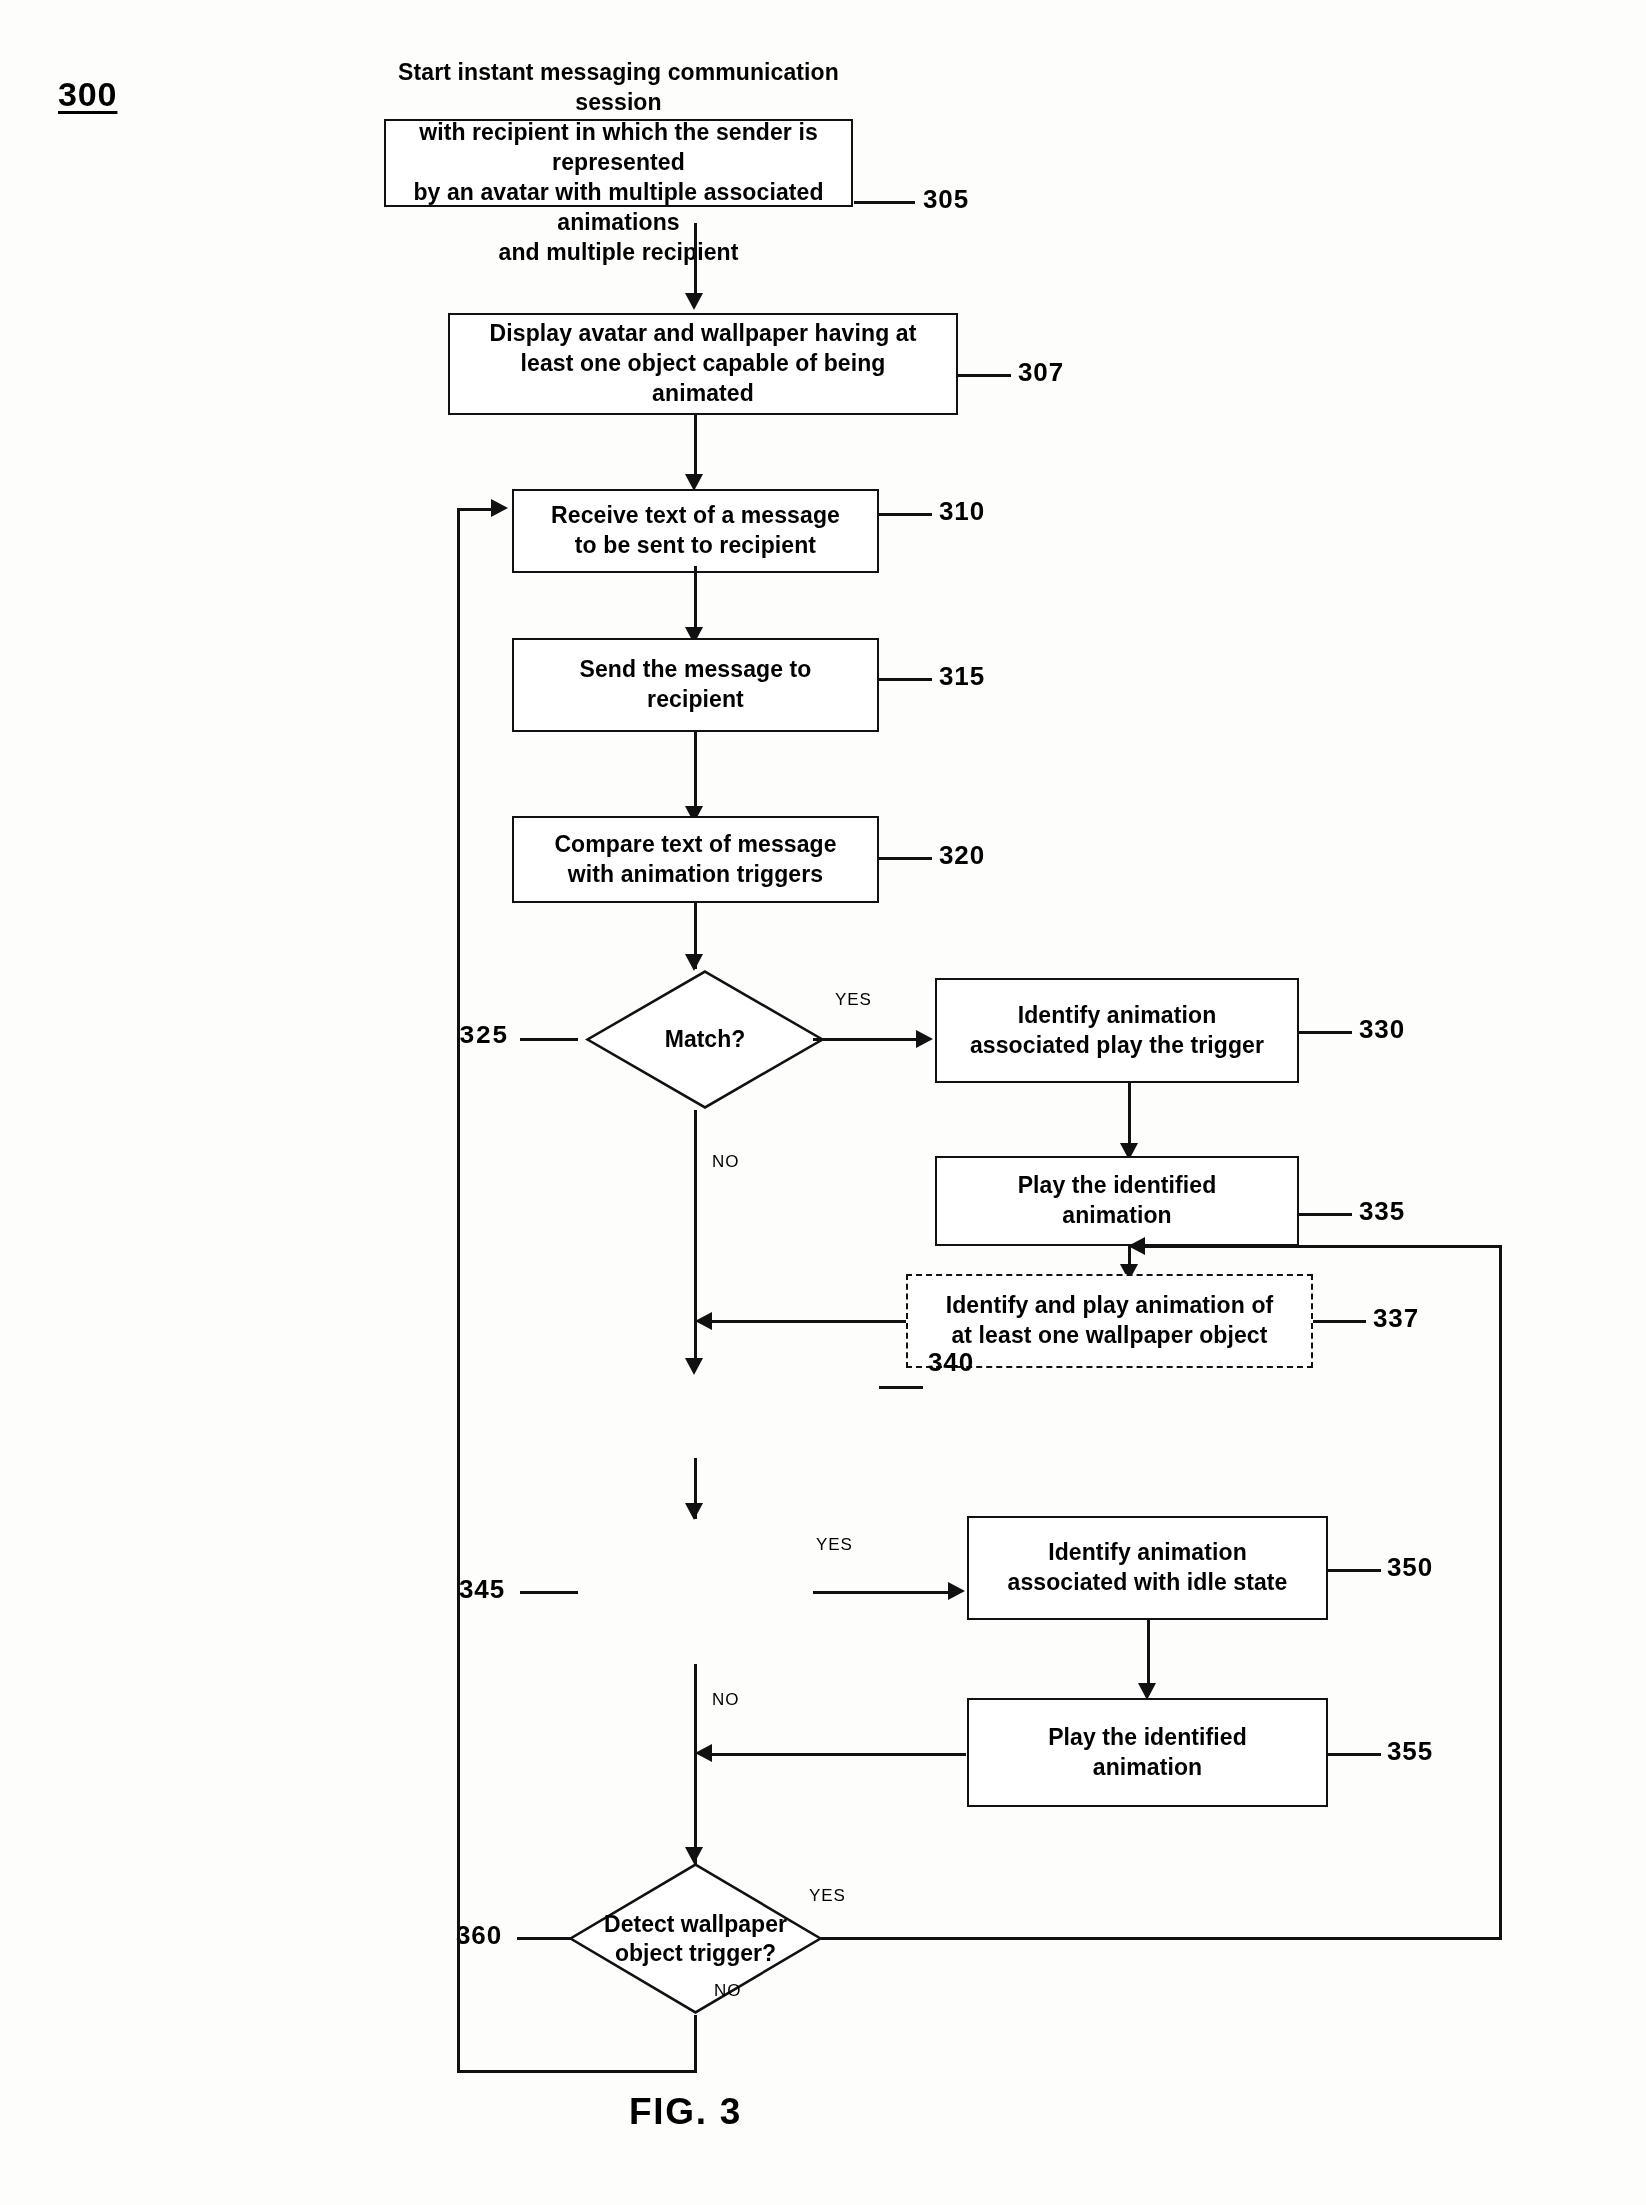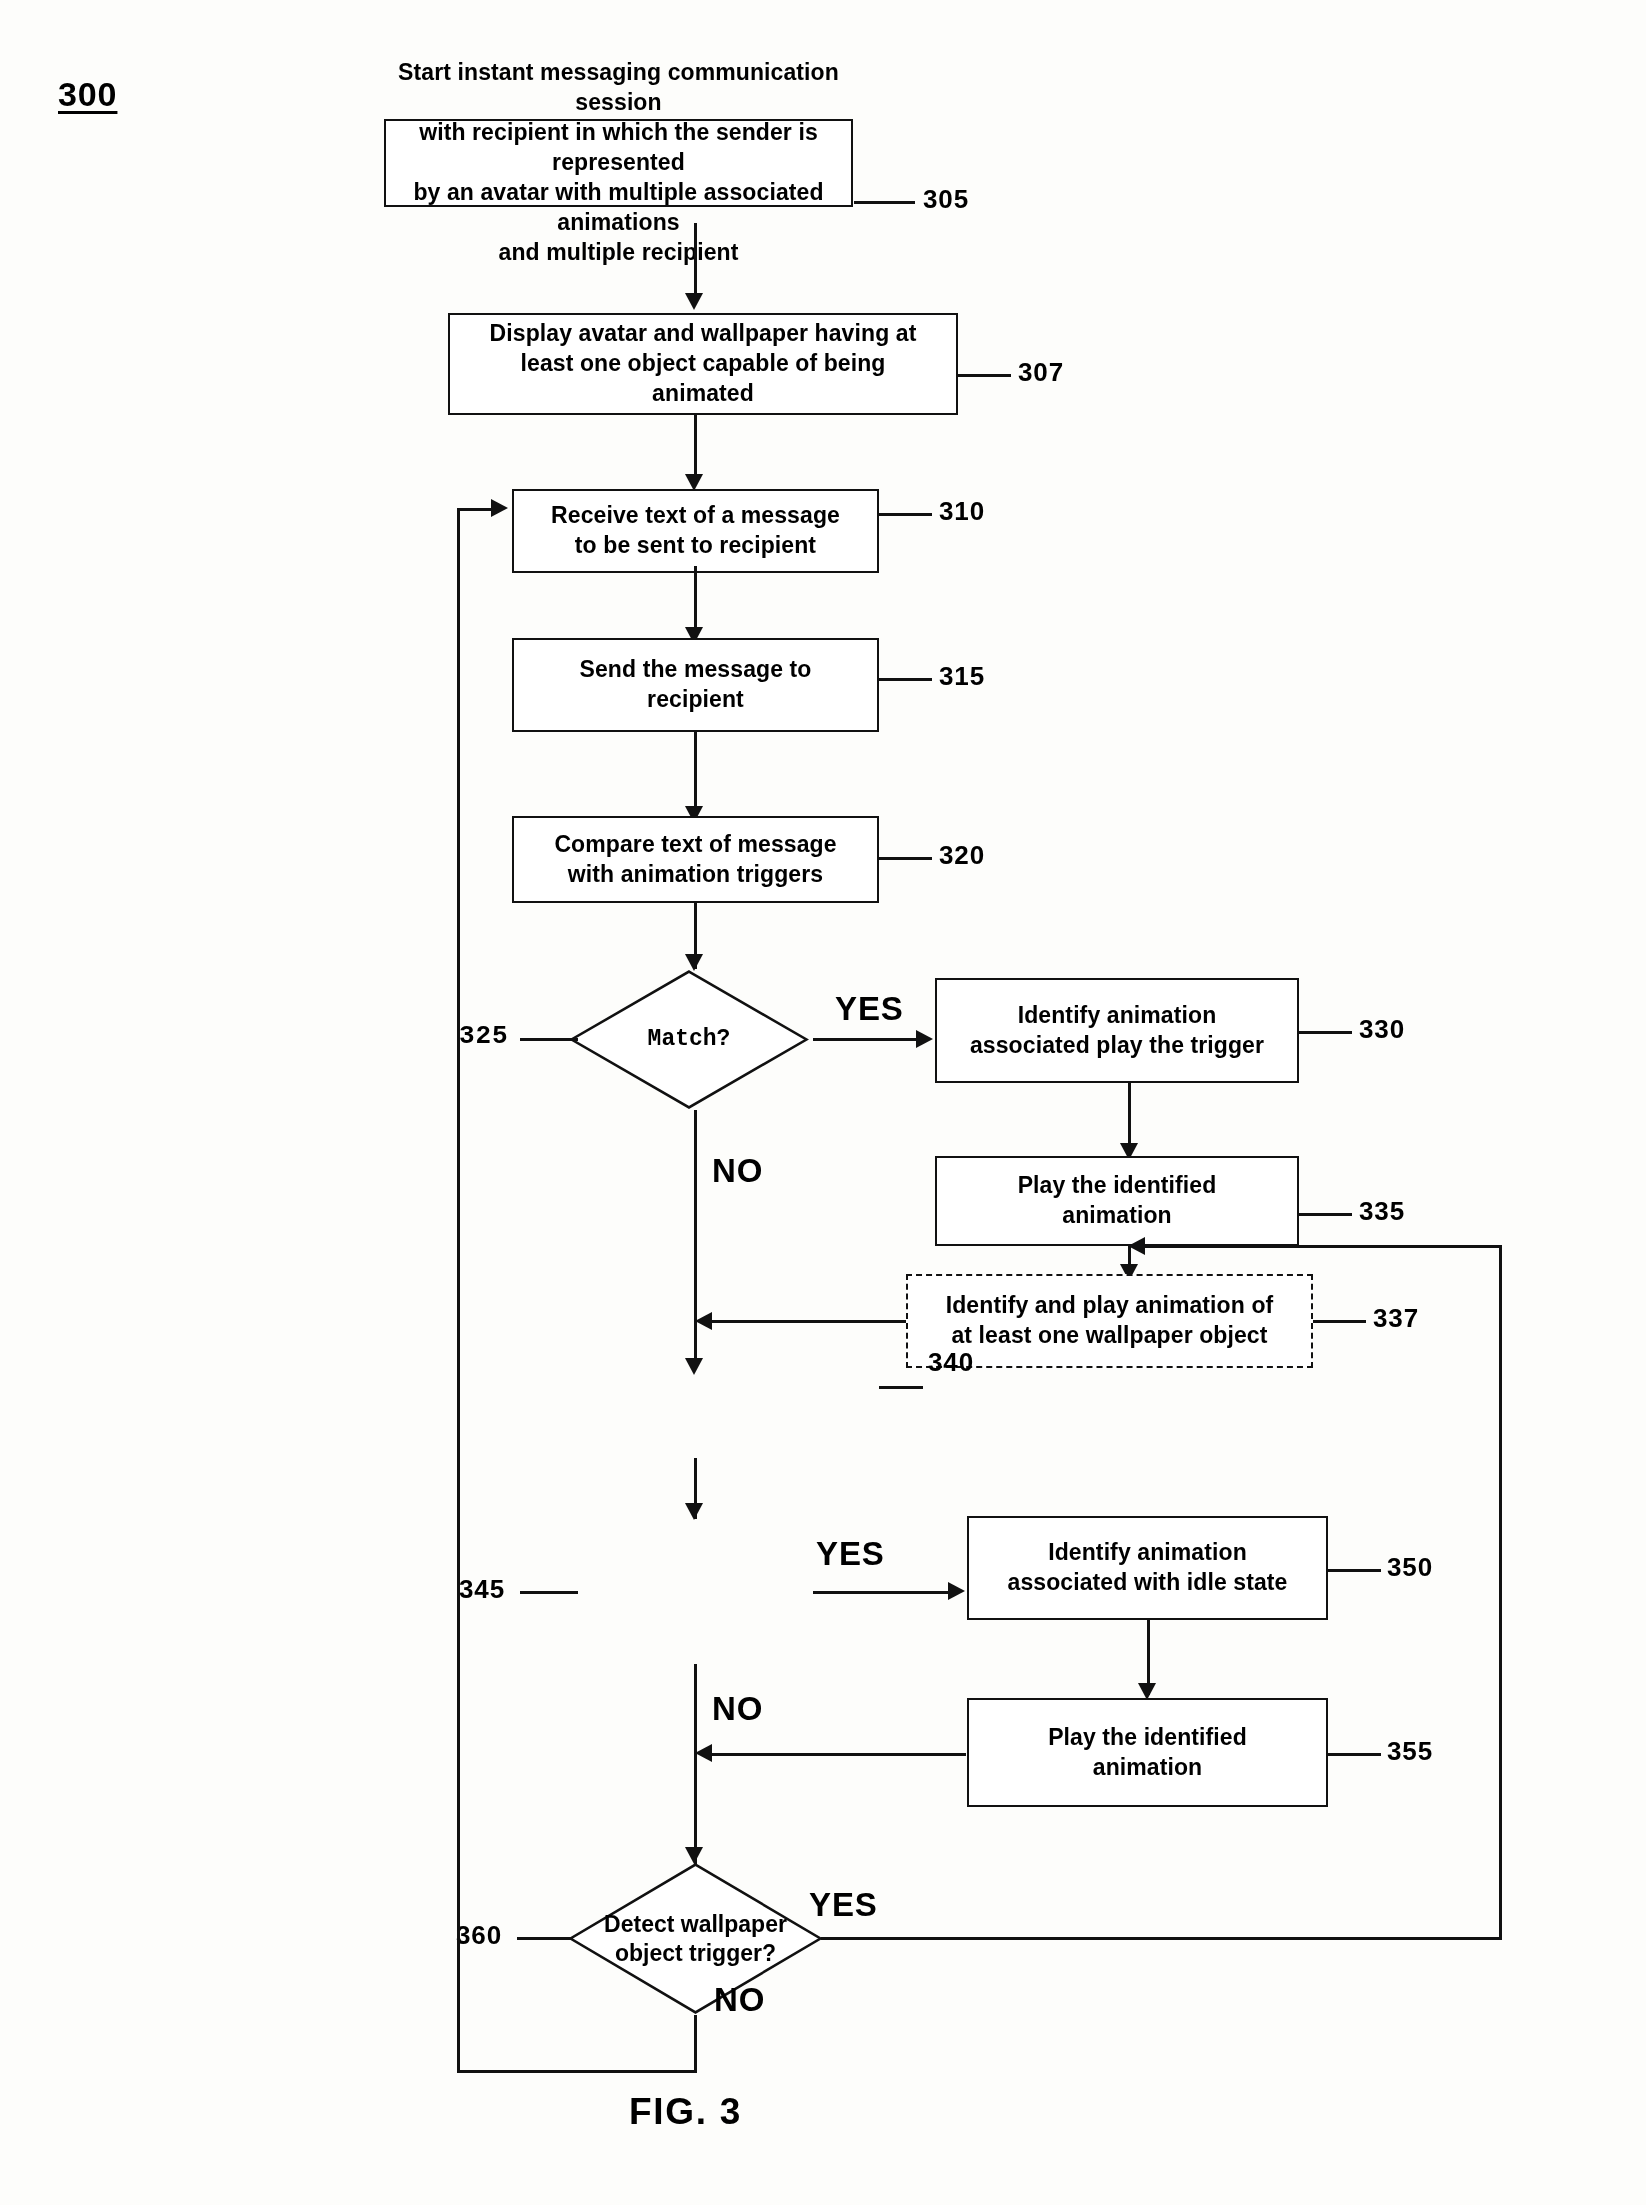--- a/index.html
+++ b/index.html
@@ -100,22 +100,22 @@
   }
   .refnum {
     position: absolute;
     font-size: 26px;
     font-weight: 600;
     letter-spacing: 0.9px;
     white-space: nowrap;
   }
   .edgelabel {
     position: absolute;
-    font-size: 33px;
-    font-weight: 700;
+    font-size: 17px;
+    font-weight: 400;
     letter-spacing: 0.9px;
     white-space: nowrap;
   }
   #figure-id {
     position: absolute;
     left: 58px;
     top: 75px;
     font-size: 34px;
     font-weight: 700;
     letter-spacing: 0.9px;
@@ -194,21 +194,21 @@
       <span>Compare text of message</span>
       <span>with animation triggers</span>
     </div>
   </div>
   <div class="leader" style="left:879px; top:857px; width:53px;"></div>
   <div class="refnum" style="left:939px; top:840px;">320</div>
 
   <div class="ln v" style="left:694px; top:903px; height:66px;"></div>
   <div class="arrowhead down" style="left:685px; top:954px;"></div>
 
-  <div class="diamond" style="left:569px; top:969px; width:240px; height:141px;font-family:Liberation Mono, monospace;">
+  <div class="diamond" style="left:585px; top:969px; width:240px; height:141px;">
     <div class="shape">
       <svg viewBox="0 0 282 166" preserveAspectRatio="none">
         <polygon points="141,3 279,83 141,163 3,83" fill="#ffffff" stroke="#111" stroke-width="3"></polygon>
       </svg>
     </div>
     <div class="dlabel">
       <span>Match?</span>
     </div>
   </div>
   <div class="leader" style="left:520px; top:1038px; width:58px;"></div>

